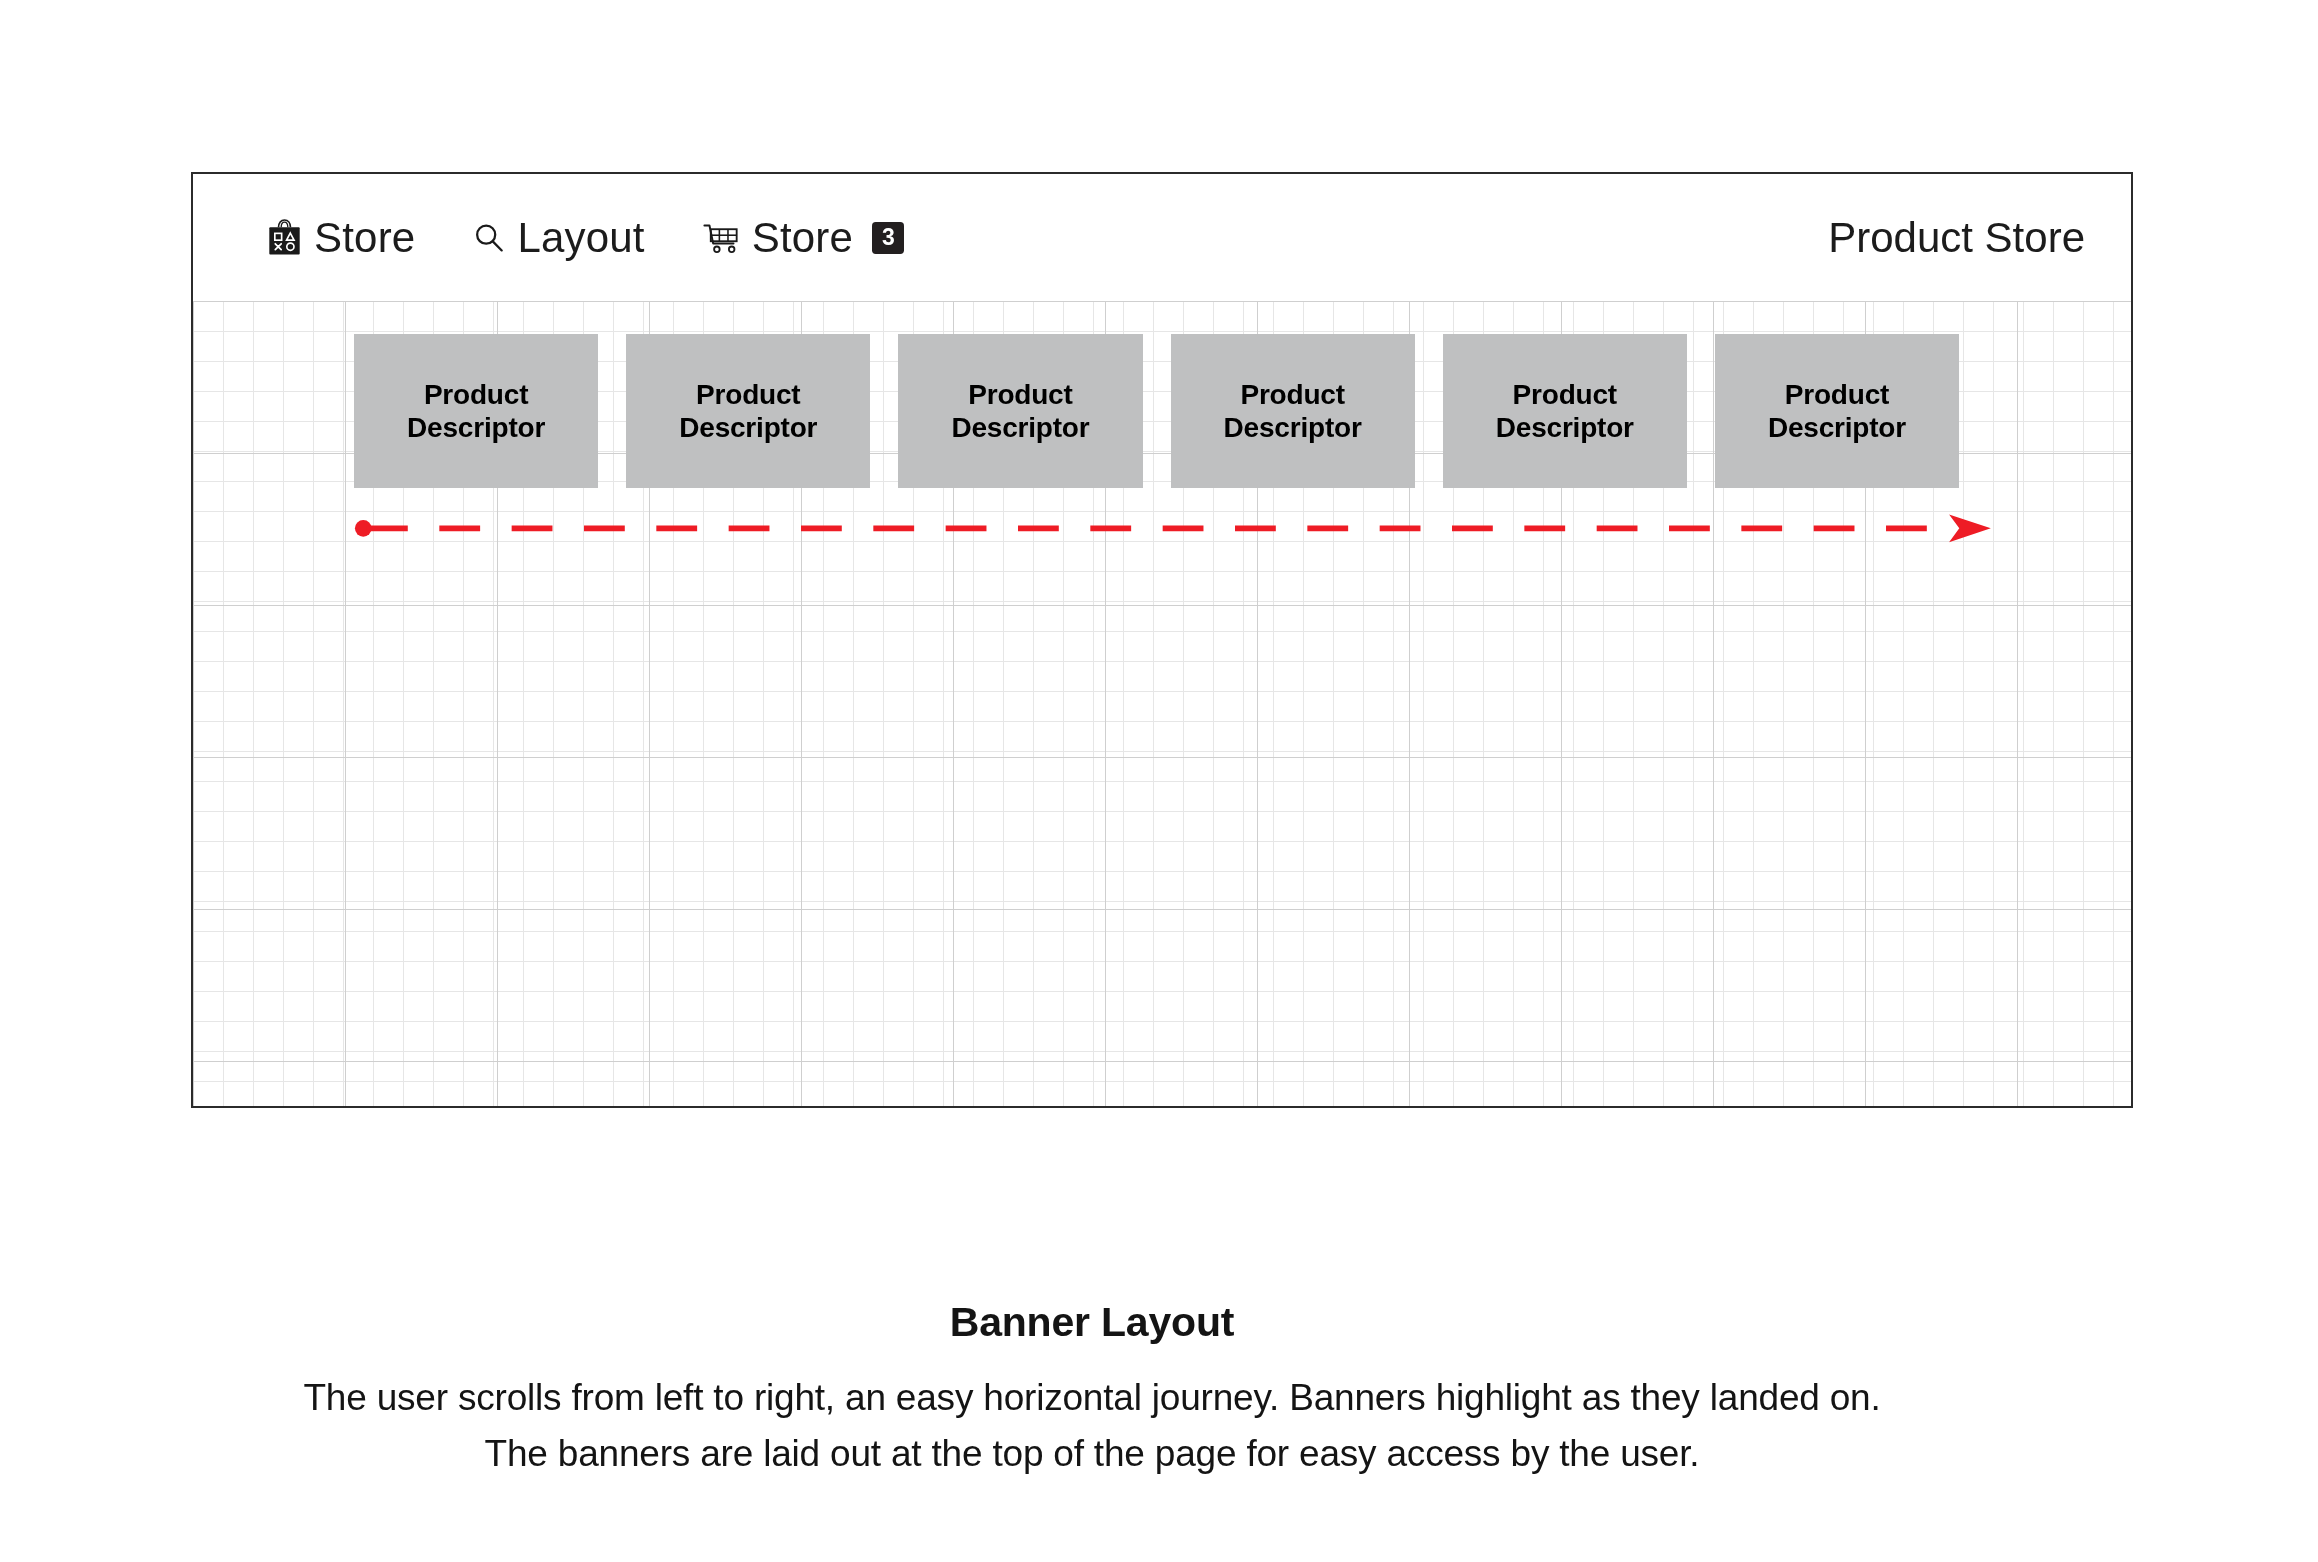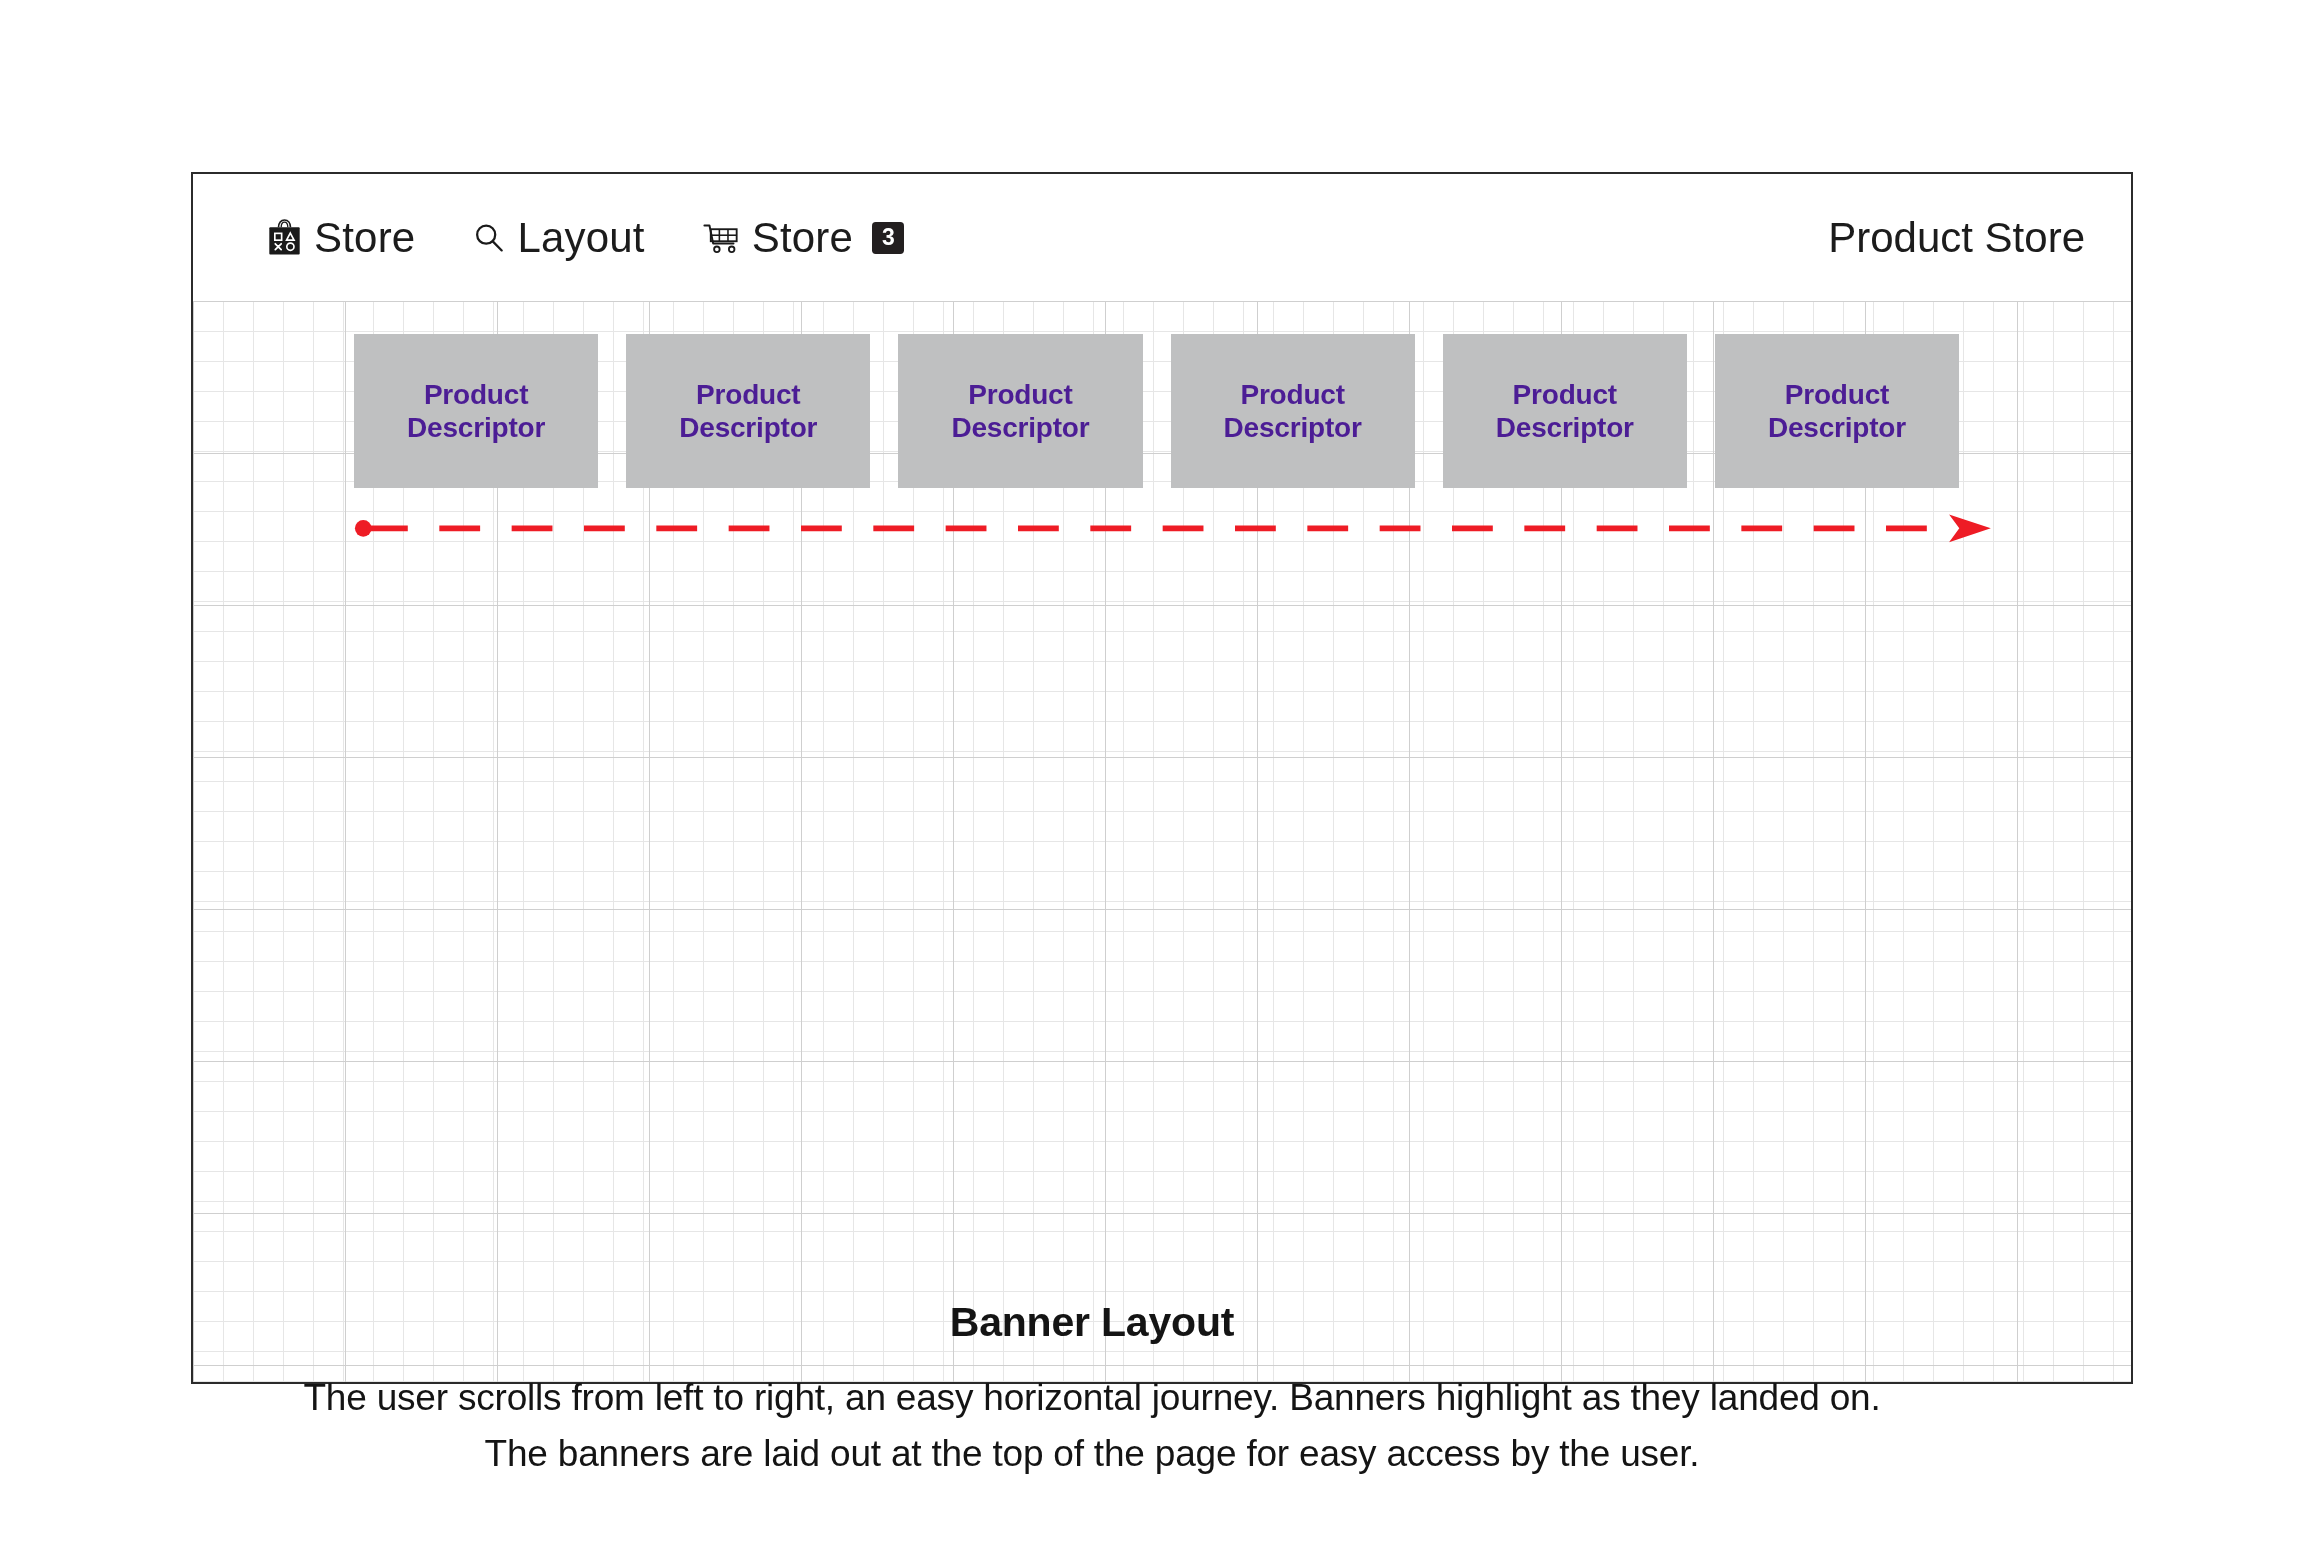--- a/index.html
+++ b/index.html
@@ -14,21 +14,21 @@
     color: #1a1a1a;
     overflow: hidden;
   }
 
   
   #wireframe-frame {
     position: absolute;
     left: 191px;
     top: 172px;
     width: 1942px;
-    height: 1212px;
+    height: 936px;
     border: 2.8px solid #2b2b2b;
     box-sizing: border-box;
     background: #ffffff;
   }
 
   
   #app-header {
     position: absolute;
     left: 0;
     top: 0;
@@ -135,21 +135,21 @@
     display: flex;
     flex-direction: column;
     align-items: center;
     justify-content: center;
     gap: 1.9px;
     cursor: pointer;
   }
   .banner-line {
     font-size: 28px;
     font-weight: 700;
-    color: #4c1d95;
+    color: #000000;
     line-height: 1.12;
     text-align: center;
     letter-spacing: -0.2px;
   }
 
   
   #scroll-arrow {
     position: absolute;
     left: 161px;
     top: 204px;

